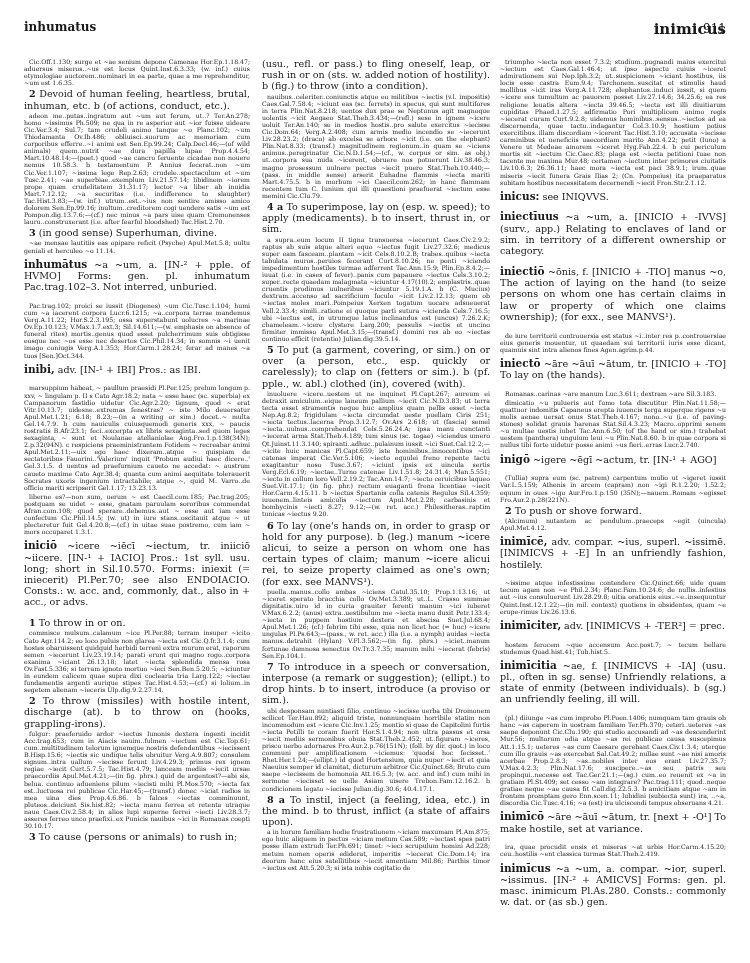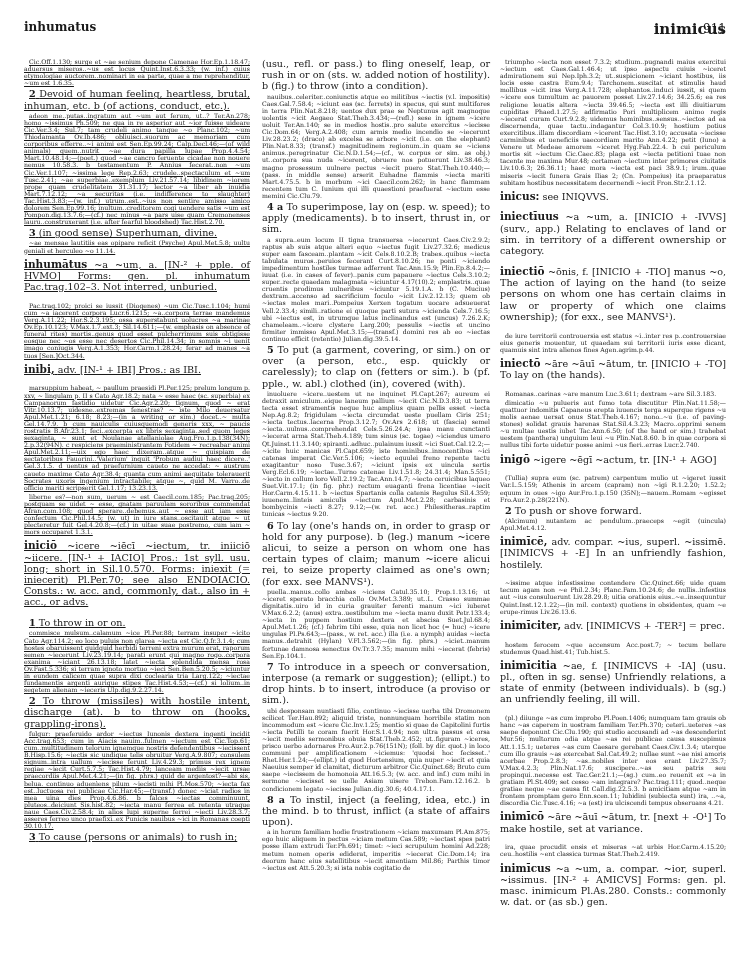--- a/index.html
+++ b/index.html
@@ -3,21 +3,21 @@
 <meta charset="utf-8">
 <style>
   html,body{margin:0;padding:0;background:#fff;}
   body{width:750px;height:963px;overflow:hidden;font-family:"DejaVu Serif",serif;color:#1a1a1a;}
   .page{position:relative;width:750px;height:963px;}
   .header{position:absolute;top:20px;left:24px;right:24px;height:22px;}
   .hw-left{position:absolute;left:0;top:0;font-weight:bold;font-size:12px;}
   .pageno{position:absolute;left:0;right:0;text-align:right;top:2px;font-size:12px;}
   .hw-right{position:absolute;right:0;top:0;font-weight:bold;font-size:15px;}
   .col{position:absolute;top:46px;width:226px;font-size:6.2px;line-height:7.15px;text-align:justify;margin-top:12px;}
-  .c1{left:24px;text-decoration:underline;} .c2{left:262px;width:228px;} .c3{left:500px;}
+  .c1{left:24px;} .c2{left:262px;width:228px;} .c3{left:500px;}
   .cit{font-size:6.2px;line-height:7.1px;margin:0 0 2px 0;text-indent:5px;}
   .def{font-size:9.6px;line-height:11.2px;margin:2px 0 1px 0;text-indent:5px;}
   .def .n{font-weight:bold;}
   .entry{margin-top:5px;font-size:9.6px;line-height:11.2px;}
   .entry .head{font-weight:bold;font-size:10.5px;}
 </style>
 </head>
 <body>
 
 <div class="page">

